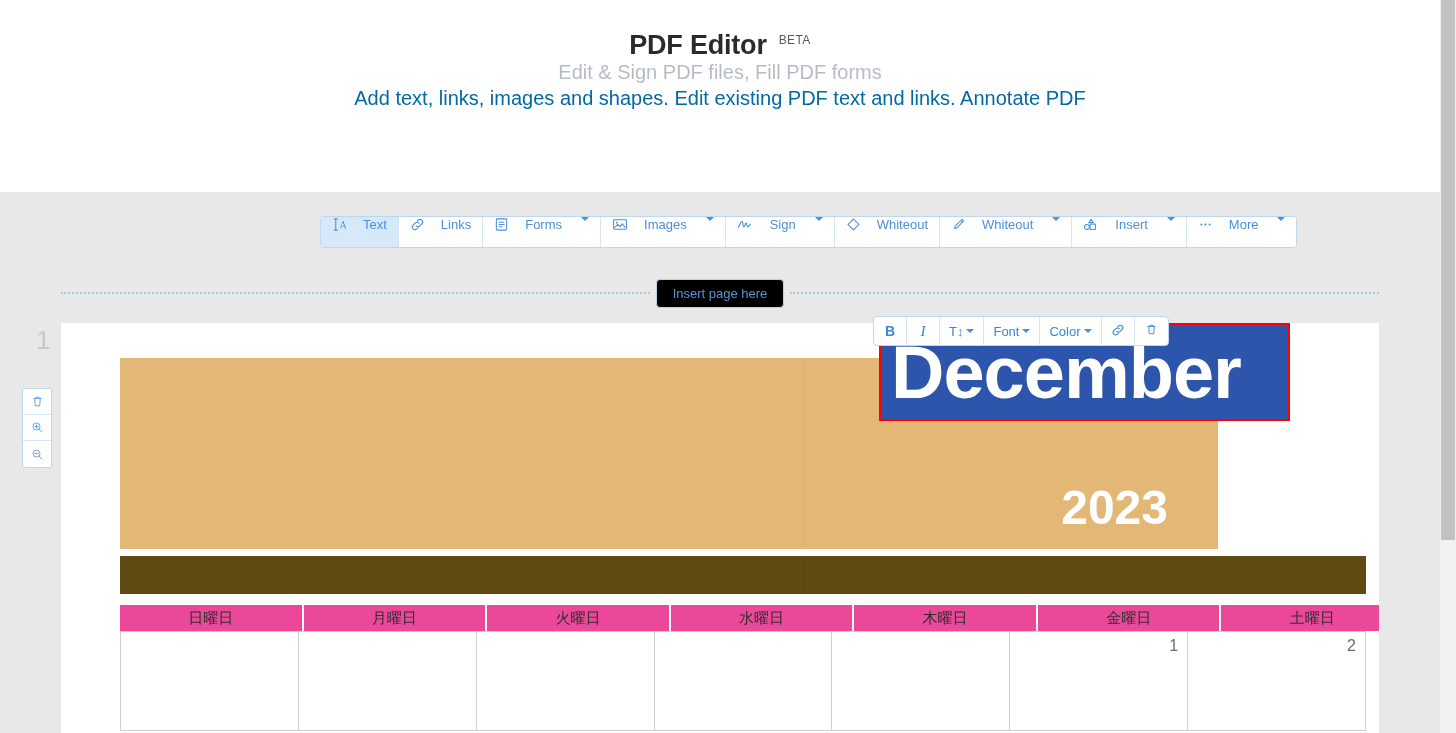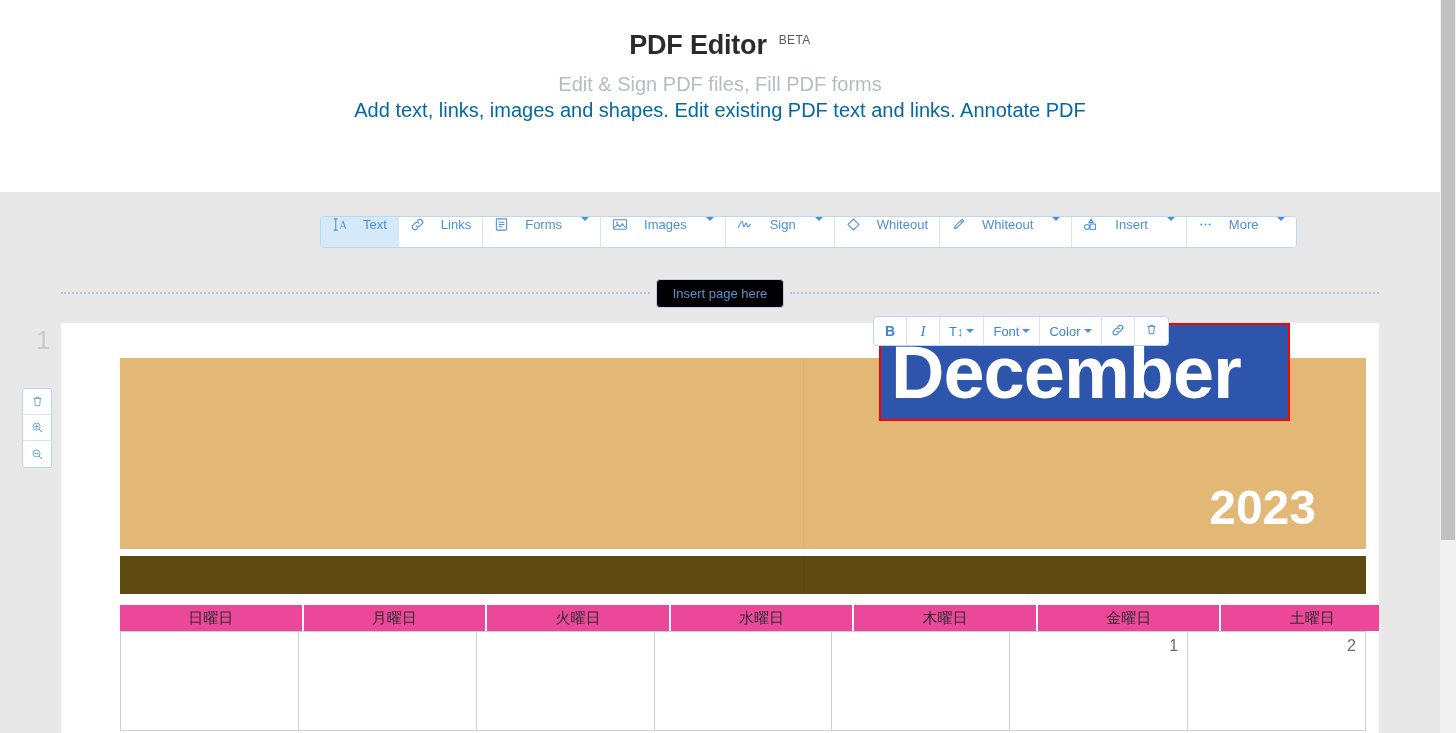--- a/index.html
+++ b/index.html
@@ -18,21 +18,21 @@
   }
   .site-title {
     font-size: 27px; font-weight: bold; color: #2b2b2b;
     letter-spacing: -0.2px; display: inline-block; position: relative;
   }
   .beta-badge {
     font-size: 12px; font-weight: normal; color: #5a5a5a;
     vertical-align: super; margin-left: 12px; letter-spacing: 0.4px;
   }
   .site-sub1 {
-    margin-top: 12px; font-size: 20px; color: #b6bcc4; font-weight: normal;
+    font-size: 20px; color: #b6bcc4; font-weight: normal;
   }
   .site-sub2 {
     margin-top: 3px; font-size: 20px; color: #0369a1; font-weight: normal;
   }
 
   
   .workspace {
     position: absolute; left: 0; top: 192px; width: 1440px; height: 541px;
     background: #e8e8e8;
   }
@@ -91,21 +91,21 @@
 
   .page {
     position: absolute; left: 61px; top: 323px;
     width: 1318px; height: 410px; background: #ffffff;
     overflow: hidden;
   }
 
   
   .cal-head {
     position: absolute; left: 59px; top: 35px;
-    width: 1246px; height: 191px;
+    width: 1098px; height: 191px;
     background: #e3b877;
   }
   .cal-head-divider {
     position: absolute; left: 683px; top: 0; width: 1px; height: 191px;
     background: #dcb274;
   }
   .cal-month-box {
     position: absolute; left: 818px; top: 0px;
     width: 411px; height: 98px;
     background: #2d55ab; border: 2px solid #ff0000;

